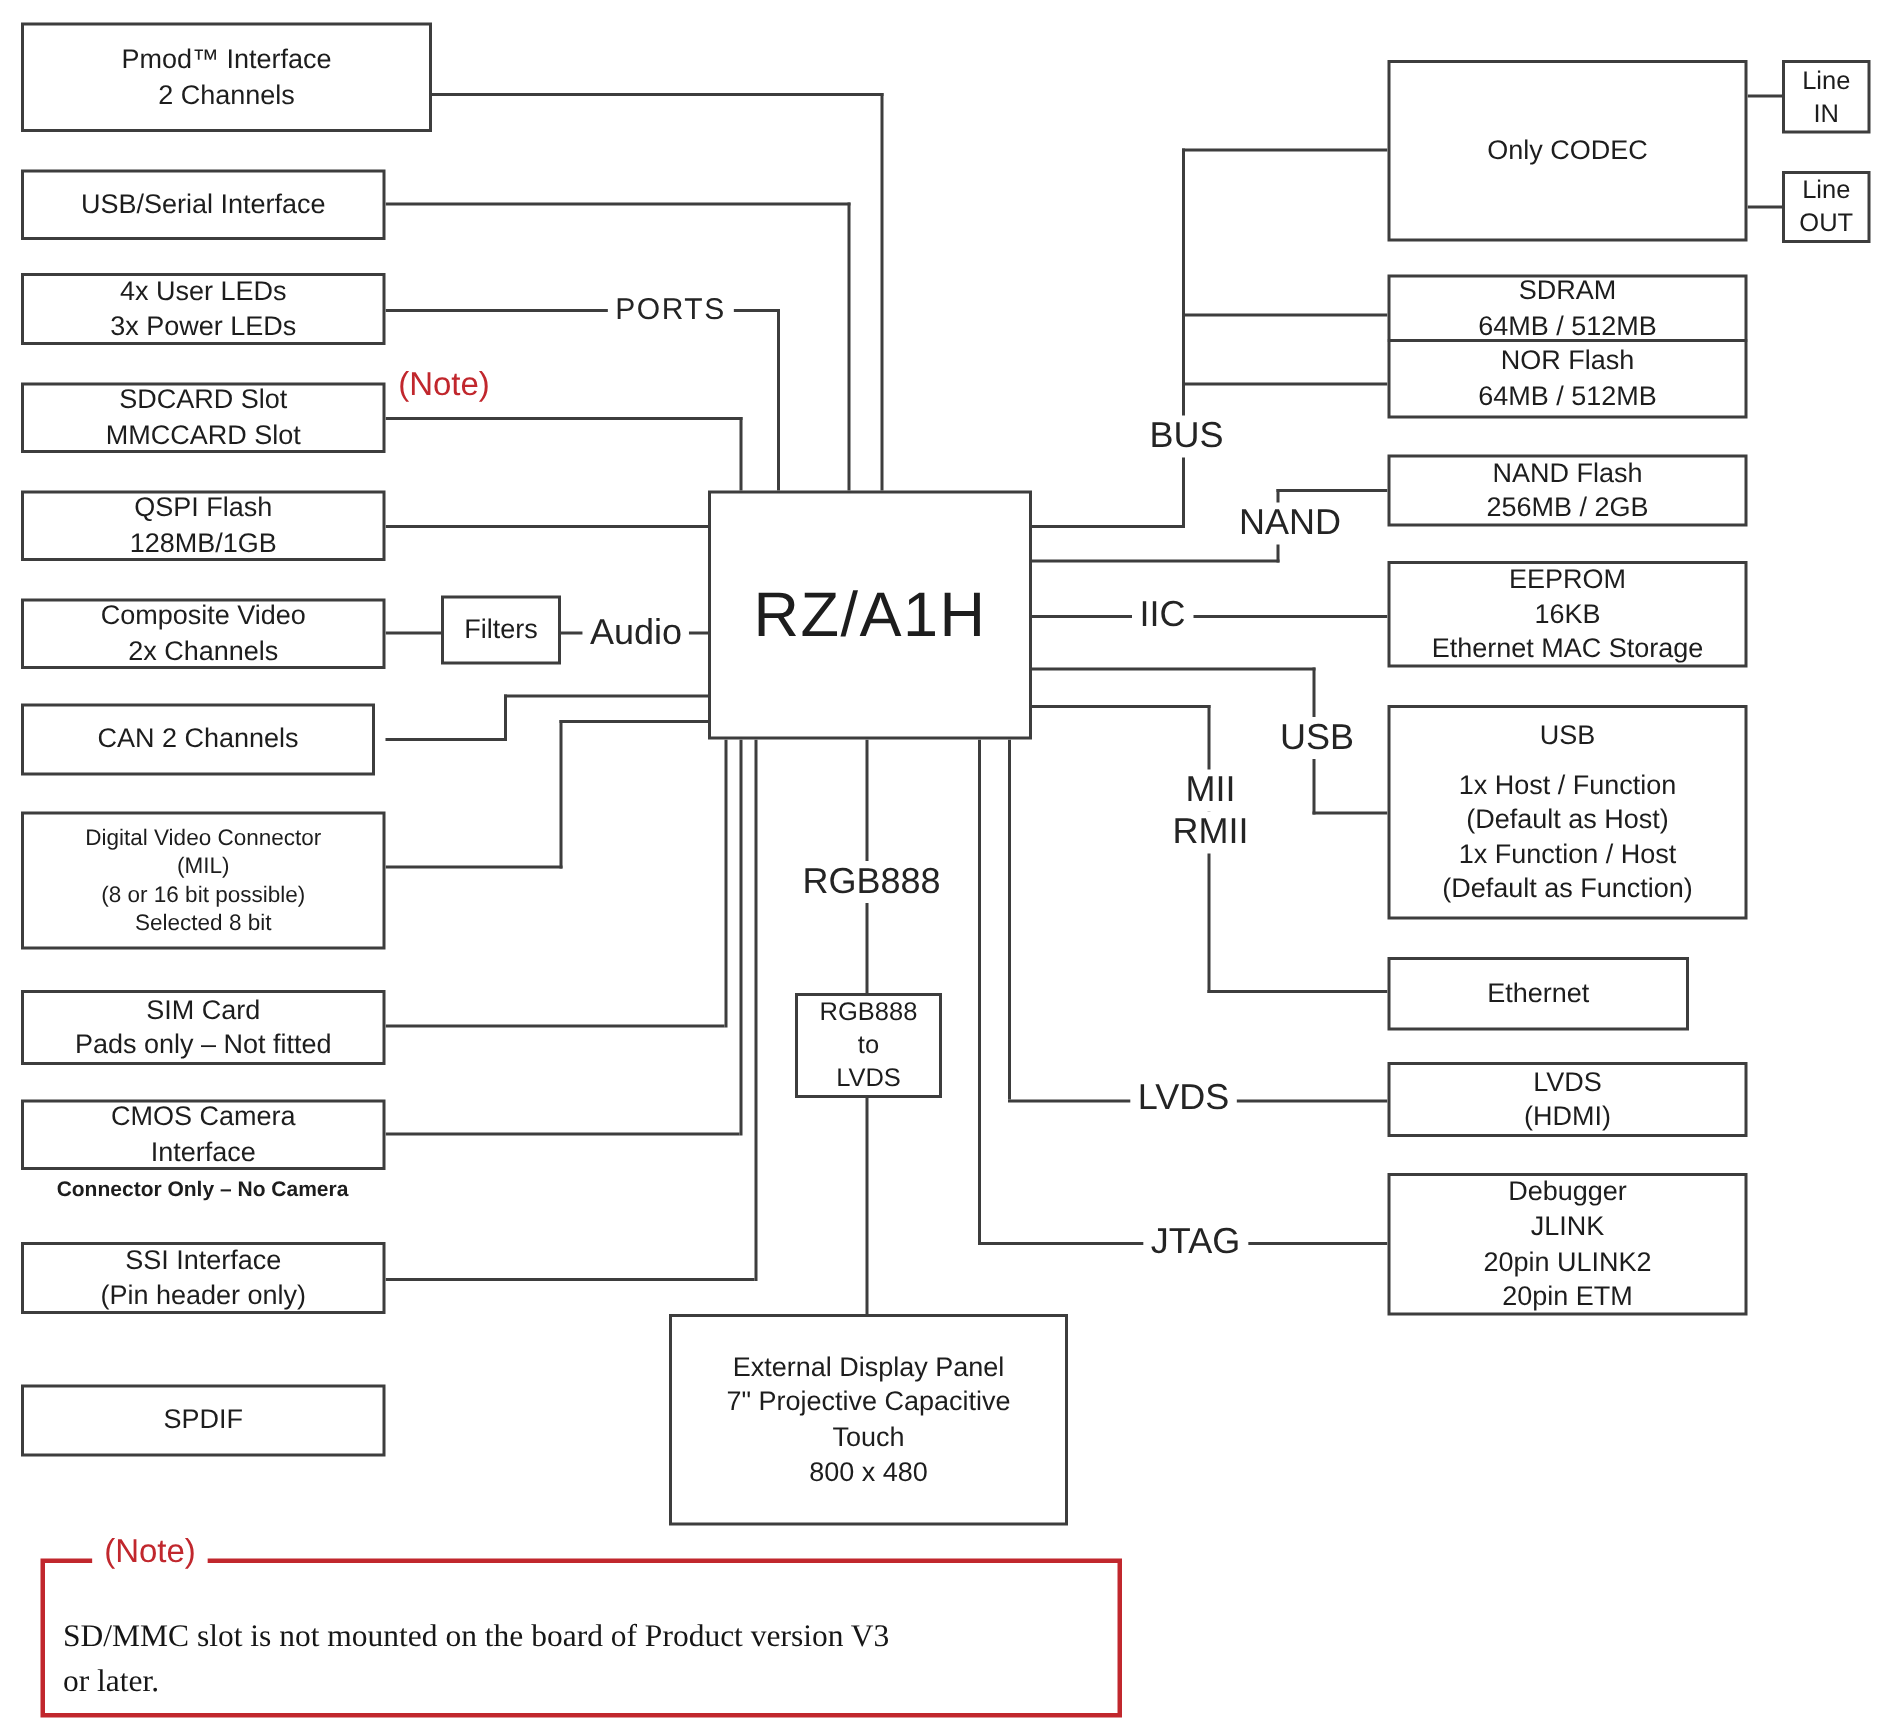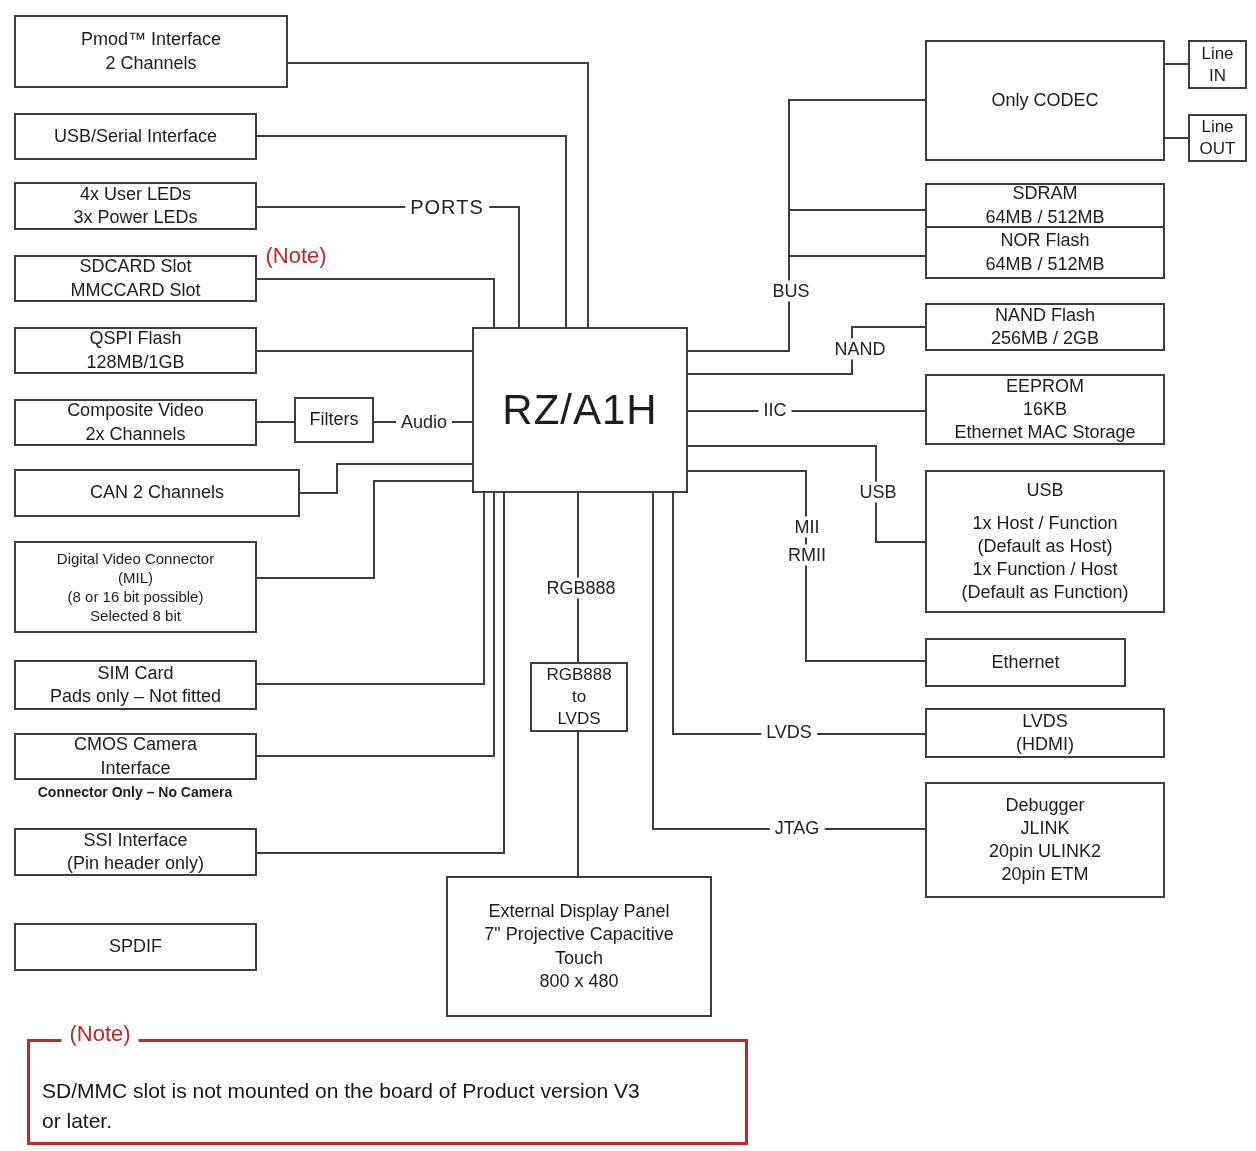--- a/index.html
+++ b/index.html
@@ -16,32 +16,32 @@
   .small{font-size:15px;}
   .chip{
     position:absolute;box-sizing:border-box;border:2px solid #3d3d3d;background:#fff;
     display:flex;align-items:center;justify-content:center;font-size:42px;color:#1d1d1d;
     letter-spacing:1px;
   }
   .hl{position:absolute;height:2px;background:#3d3d3d;}
   .vl{position:absolute;width:2px;background:#3d3d3d;}
   .flabel{
     position:absolute;transform:translate(-50%,-50%);background:#fff;
-    padding:0 5px;font-size:18px;color:#242424;white-space:nowrap;
+    padding:0 5px;font-size:24px;color:#242424;white-space:nowrap;
   }
   .red{color:#c1272d;}
   .caption{
     position:absolute;font-size:14px;font-weight:700;color:#1d1d1d;white-space:nowrap;
     transform:translateX(-50%);
   }
   .notebox{
     position:absolute;box-sizing:border-box;border:3px solid #c1272d;background:#fff;
     font-size:21px;color:#161616;padding:34px 0 0 12px;line-height:1.42;
   }
-  .notebox span{display:block;}
+  .notebox span{display:block;font-family:Liberation Serif, serif;}
   .note-tag{
     position:absolute;transform:translate(-50%,-50%);background:#fff;
     padding:0 8px;font-size:22px;white-space:nowrap;
   }
   .usb-title{margin-bottom:10px;}
   .bridge{font-size:17px;}
 </style>
 </head>
 <body>
 
@@ -127,21 +127,21 @@
     <span>MMCCARD Slot</span>
   </div>
   <div class="box" style="left:14px;top:327px;width:243px;height:47px">
     <span>QSPI Flash</span>
     <span>128MB/1GB</span>
   </div>
   <div class="box" style="left:14px;top:399px;width:243px;height:47px">
     <span>Composite Video</span>
     <span>2x Channels</span>
   </div>
-  <div class="box" style="left:14px;top:469px;width:286px;height:48px">
+  <div class="box" style="left:14px;top:469px;width:236px;height:48px">
     <span>CAN 2 Channels</span>
   </div>
   <div class="box small" style="left:14px;top:541px;width:243px;height:92px">
     <span>Digital Video Connector</span>
     <span>(MIL)</span>
     <span>(8 or 16 bit possible)</span>
     <span>Selected 8 bit</span>
   </div>
   <div class="box" style="left:14px;top:660px;width:243px;height:50px">
     <span>SIM Card</span>
@@ -216,21 +216,21 @@
     <span>1x Function / Host</span>
     <span>(Default as Function)</span>
   </div>
   <div class="box" style="left:925px;top:638px;width:201px;height:49px">
     <span>Ethernet</span>
   </div>
   <div class="box" style="left:925px;top:708px;width:240px;height:50px">
     <span>LVDS</span>
     <span>(HDMI)</span>
   </div>
-  <div class="box" style="left:925px;top:782px;width:240px;height:116px">
+  <div class="box" style="left:925px;top:782px;width:240px;height:95px">
     <span>Debugger</span>
     <span>JLINK</span>
     <span>20pin ULINK2</span>
     <span>20pin ETM</span>
   </div>
 
   <div class="flabel" style="left:447px;top:207px;font-size:20px;letter-spacing:1px">PORTS</div>
   <div class="flabel red" style="left:296px;top:256px;font-size:22px;background:transparent">(Note)</div>
   <div class="flabel" style="left:424px;top:422px">Audio</div>
   <div class="flabel" style="left:581px;top:588px">RGB888</div>

